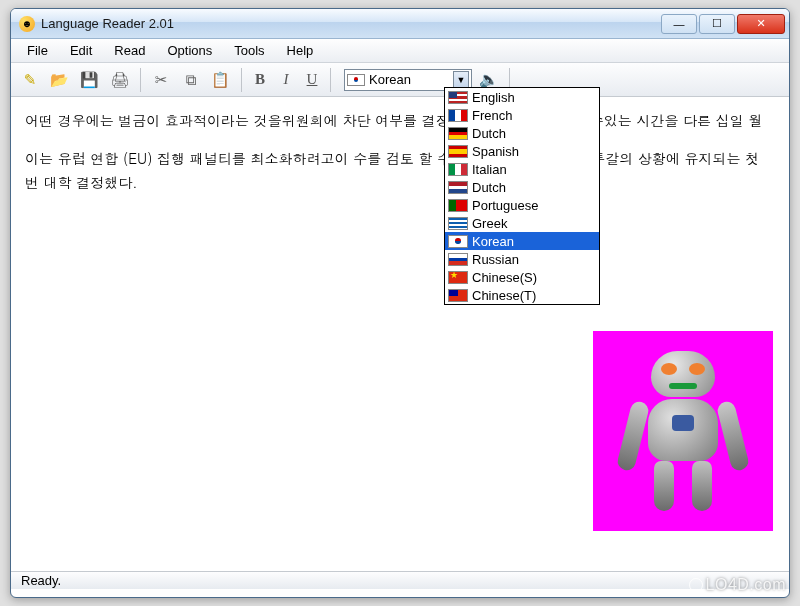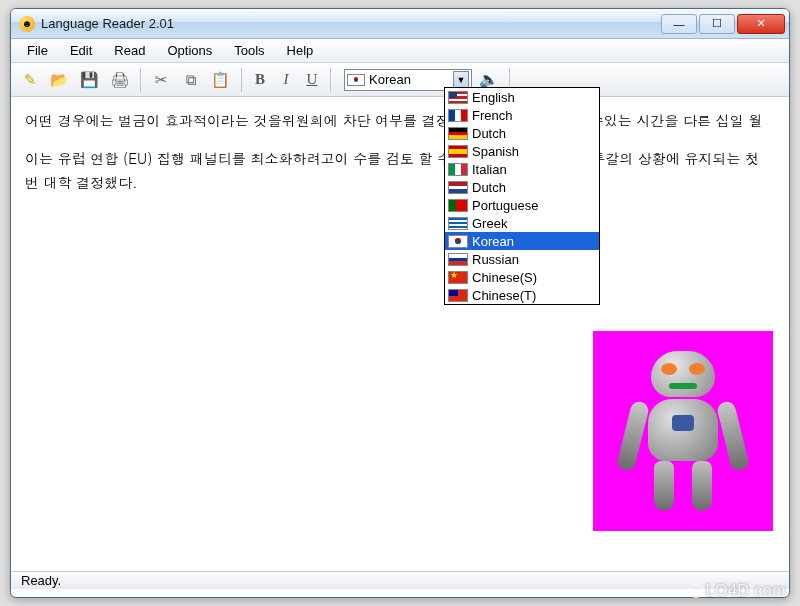--- a/index.html
+++ b/index.html
@@ -193,21 +193,21 @@
   .robot-arm.r{right:-4px; transform:rotate(-14deg);}
   .robot-leg{
     position:absolute; bottom:0; width:20px;height:50px;
     background: linear-gradient(to bottom,#c0c0c0,#6a6a6a);
     border-radius:10px 10px 14px 14px;
   }
   .robot-leg.l{left:26px;}
   .robot-leg.r{right:26px;}
   .watermark {
     position:absolute;
-    right: 14px; bottom: 6px;
+    right: 14px; bottom: 12px;
     color: rgba(255,255,255,0.85);
     text-shadow: 0 0 3px rgba(0,0,0,0.5);
     font-size: 16px;
     font-weight: 300;
     letter-spacing: 0.5px;
     font-family: sans-serif;
     z-index: 200;
   }
   .watermark .globe{
     display:inline-block; width:14px;height:14px; border:1.5px solid rgba(255,255,255,0.85);

